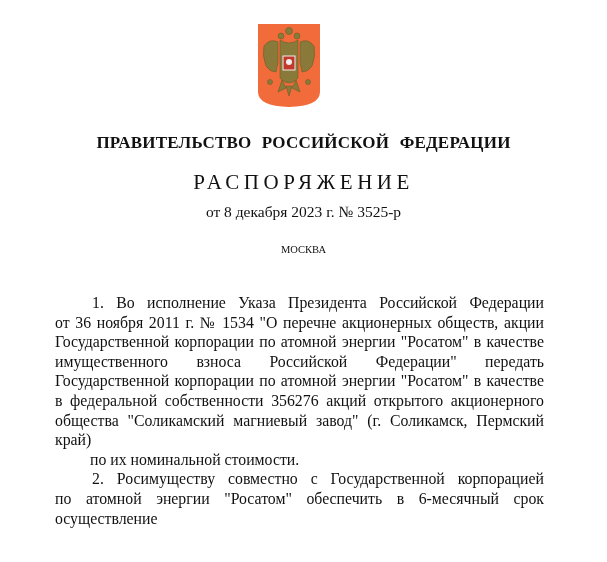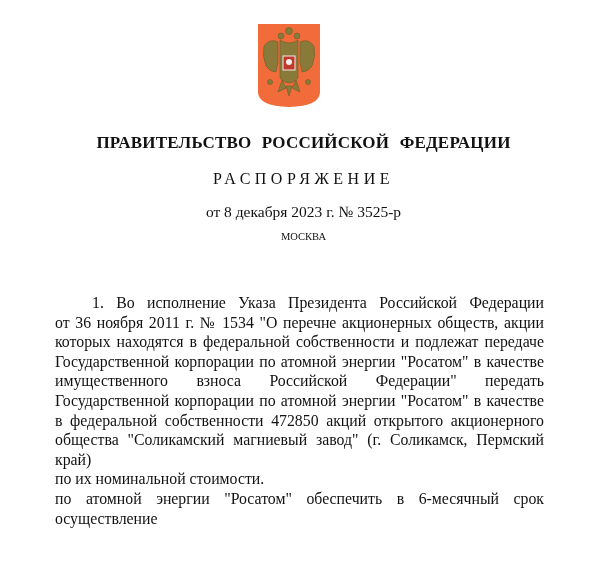--- a/index.html
+++ b/index.html
@@ -1,27 +1,27 @@
 <!DOCTYPE html>
 <html><head>
 <meta charset="utf-8">
 <style>
   html, body { margin:0; padding:0; background:#ffffff; }
   body { width:607px; height:562px; position:relative; overflow:hidden;
          font-family:"Liberation Serif", "DejaVu Serif", serif; color:#111; }
   .emblem { position:absolute; left:256px; top:22px; width:66px; height:86px; }
   .title { position:absolute; left:0; width:607px; text-align:center; }
   .gov { top:133px; font-size:17px; font-weight:bold; letter-spacing:0.2px; word-spacing:6px; }
-  .order { top:170px; font-size:16px; letter-spacing:4.5px; }
+  .order { top:170px; font-size:21px; letter-spacing:4.5px; }
   .date { top:203px; font-size:15.5px; }
-  .city { top:231px; font-size:10.5px;font-family:Liberation Serif, serif; }
+  .city { top:244px; font-size:10.5px;font-family:Liberation Serif, serif; }
   .body { position:absolute; left:55px; width:489px; top:293px; font-size:15.8px; line-height:19.6px; }
   .para { margin:0; text-align:justify; text-align-last:left;font-family:Liberation Serif, serif; }
   .line { display:block; text-align:justify; text-align-last:justify; white-space:nowrap; }
-  .line.last { text-align-last:left; }
+  .line.last { text-align-last:left;margin-left:35px; }
   .indent { padding-left:37px; }
 </style>
 </head>
 <body>
 
 <div class="emblem">
   <svg width="66" height="86" viewBox="0 0 66 86">
     <path d="M2 2 H64 V70 Q64 84 33 85 Q2 84 2 70 Z" fill="#f26b3a"></path>
     <g fill="#8a7a3a" stroke="#6b5e28" stroke-width="0.6">
       <circle cx="25" cy="14" r="3"></circle>
@@ -43,25 +43,25 @@
 
 <div class="title gov">ПРАВИТЕЛЬСТВО  РОССИЙСКОЙ  ФЕДЕРАЦИИ</div>
 <div class="title order">РАСПОРЯЖЕНИЕ</div>
 <div class="title date">от 8 декабря 2023 г. № 3525-р</div>
 <div class="title city">МОСКВА</div>
 
 <div class="body">
   <div class="para">
     <span class="line indent" style="white-space: normal;">1. Во исполнение Указа Президента Российской Федерации</span>
     <span class="line" style="white-space: normal;">от 36 ноября 2011 г. № 1534 "О перечне акционерных обществ, акции</span>
-    <span class="line" style="white-space: normal;">которых находятся в федеральной собственности и подлежат передаче</span>
     <span class="line" style="white-space: normal;">Государственной корпорации по атомной энергии "Росатом" в качестве</span>
     <span class="line" style="white-space: normal;">имущественного взноса Российской Федерации" передать</span>
     <span class="line" style="white-space: normal;">Государственной корпорации по атомной энергии "Росатом" в качестве</span>
-    <span class="line" style="white-space: normal;">в федеральной собственности 472850 акций открытого акционерного</span>
+    <span class="line" style="white-space: normal;">в федеральной собственности 356276 акций открытого акционерного</span>
     <span class="line" style="white-space: normal;">общества "Соликамский магниевый завод" (г. Соликамск, Пермский край)</span>
     <span class="line last">по их номинальной стоимости.</span>
   </div>
   <div class="para">
+    <span class="line indent" style="white-space: normal;">2. Росимуществу совместно с Государственной корпорацией</span>
     <span class="line" style="white-space: normal;">по атомной энергии "Росатом" обеспечить в 6-месячный срок осуществление</span>
 
   </div>
 </div>
 
 </body></html>

